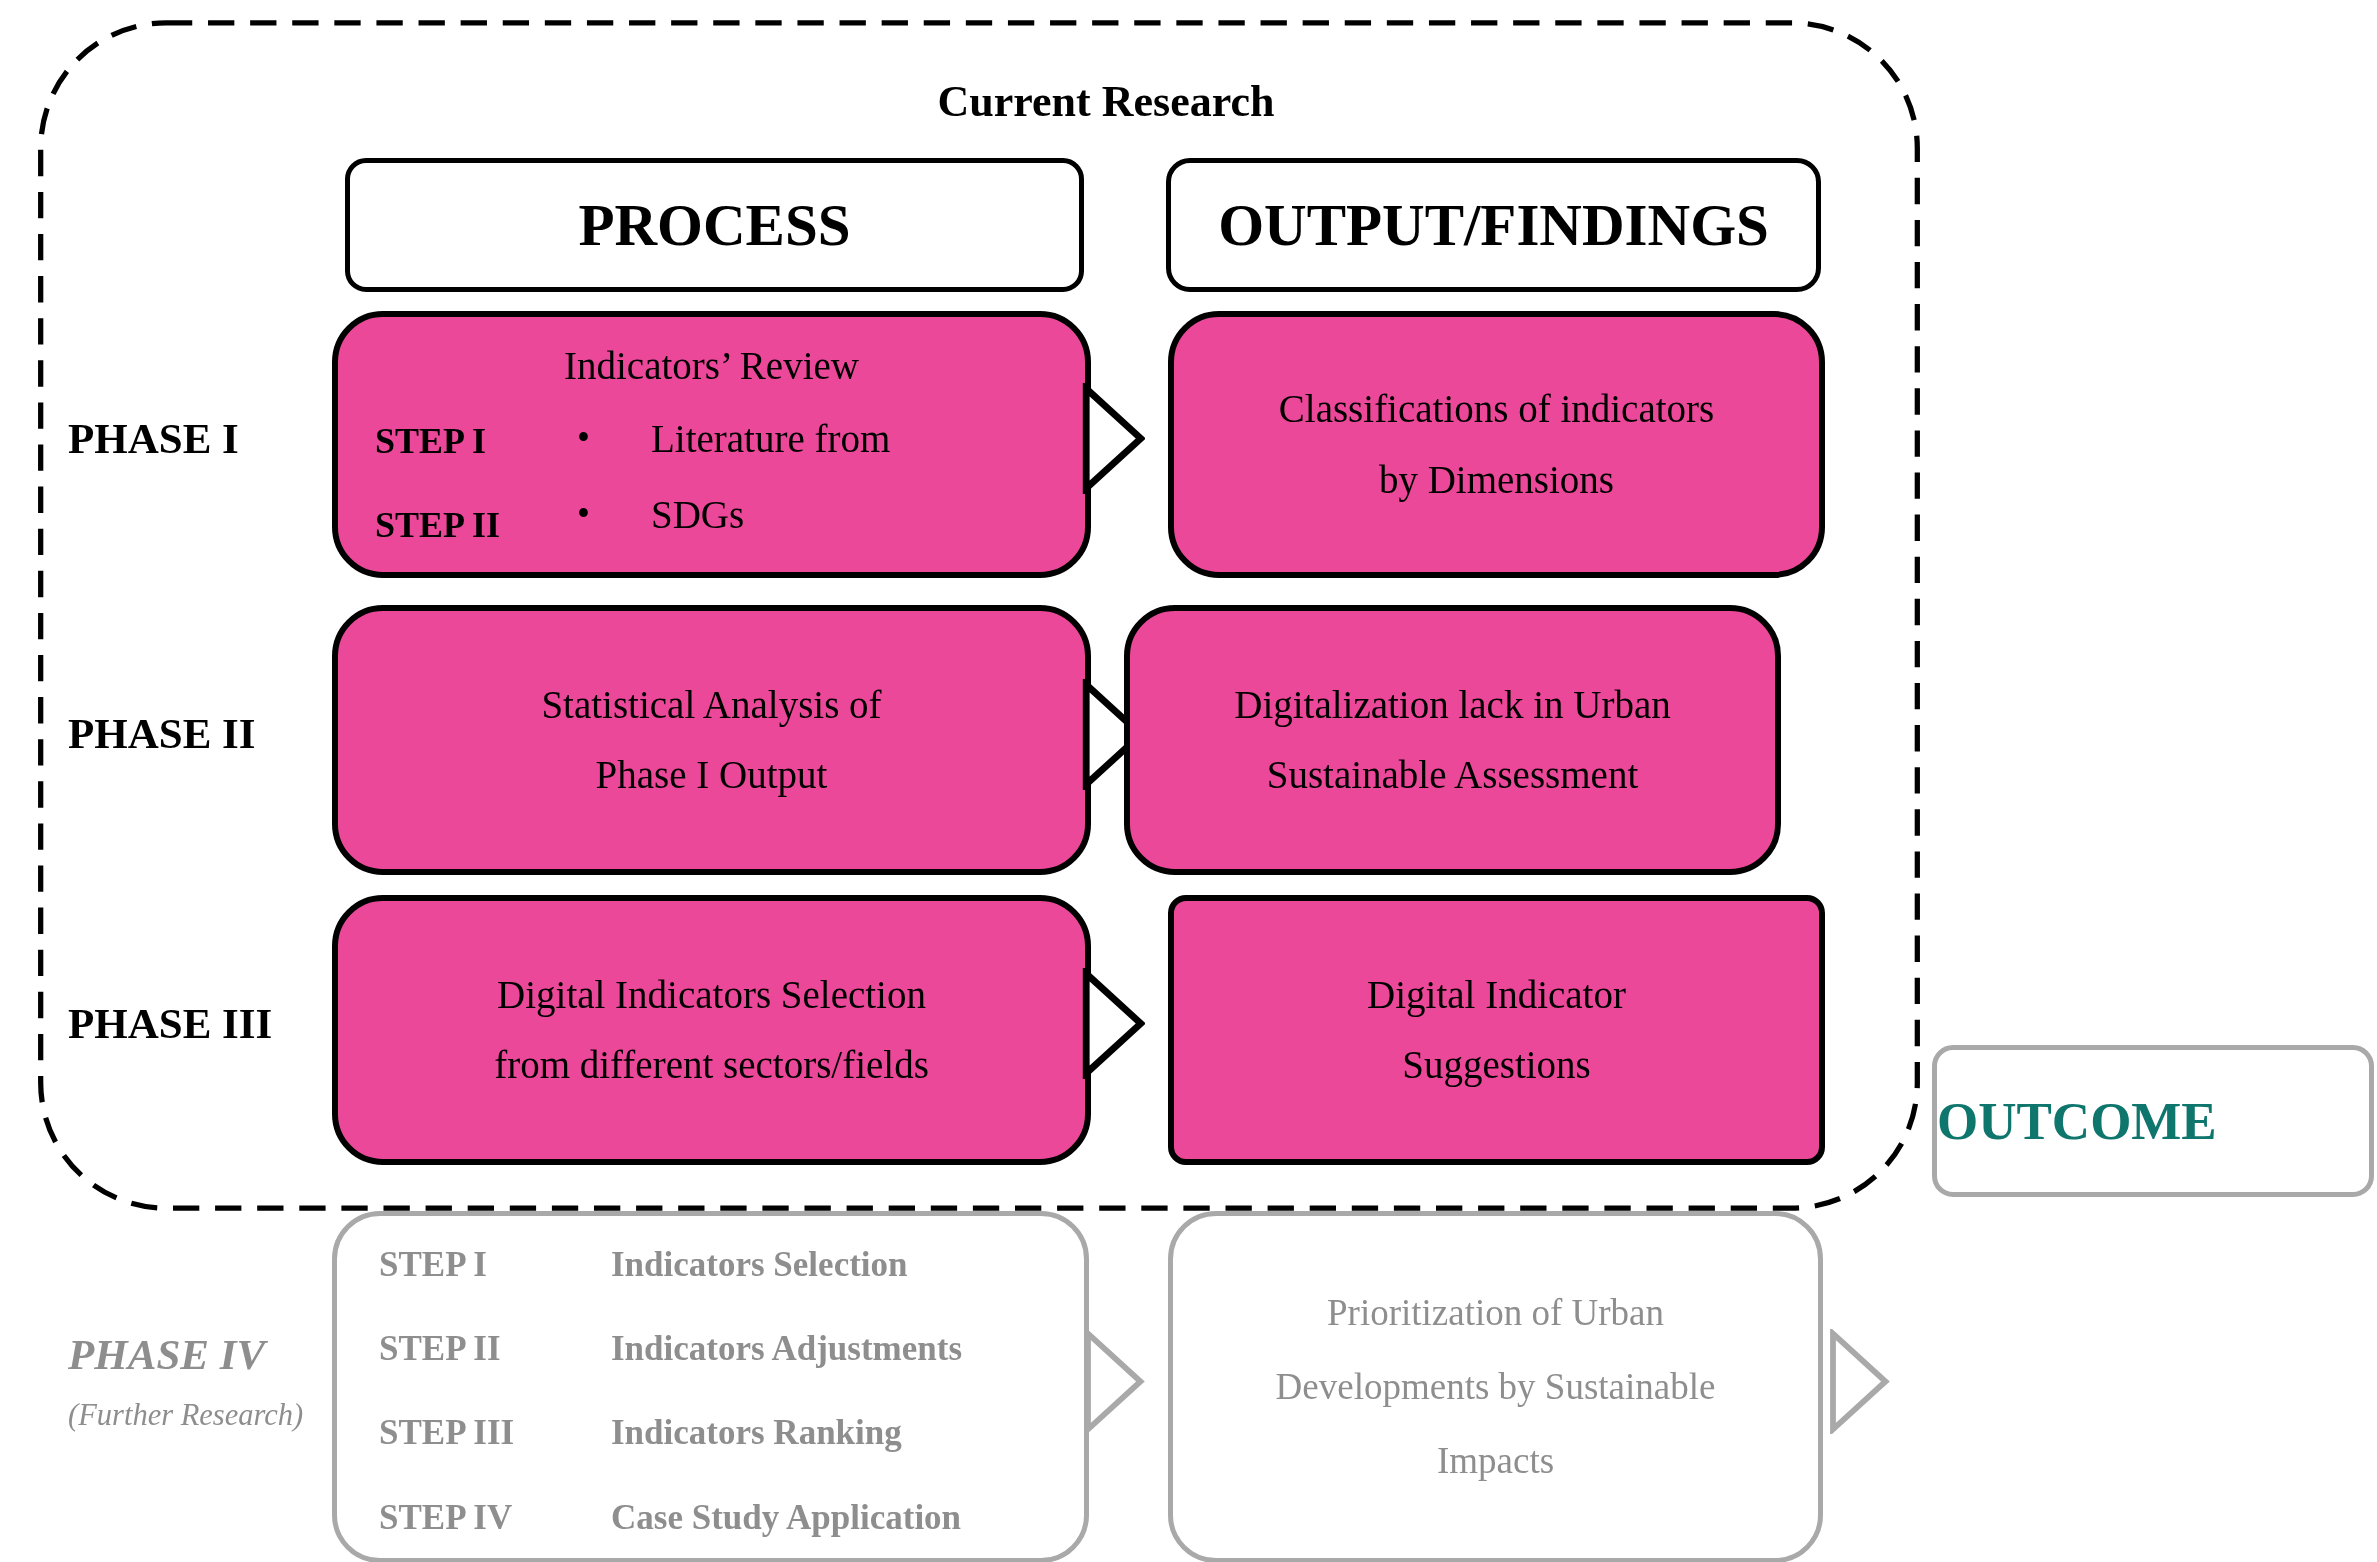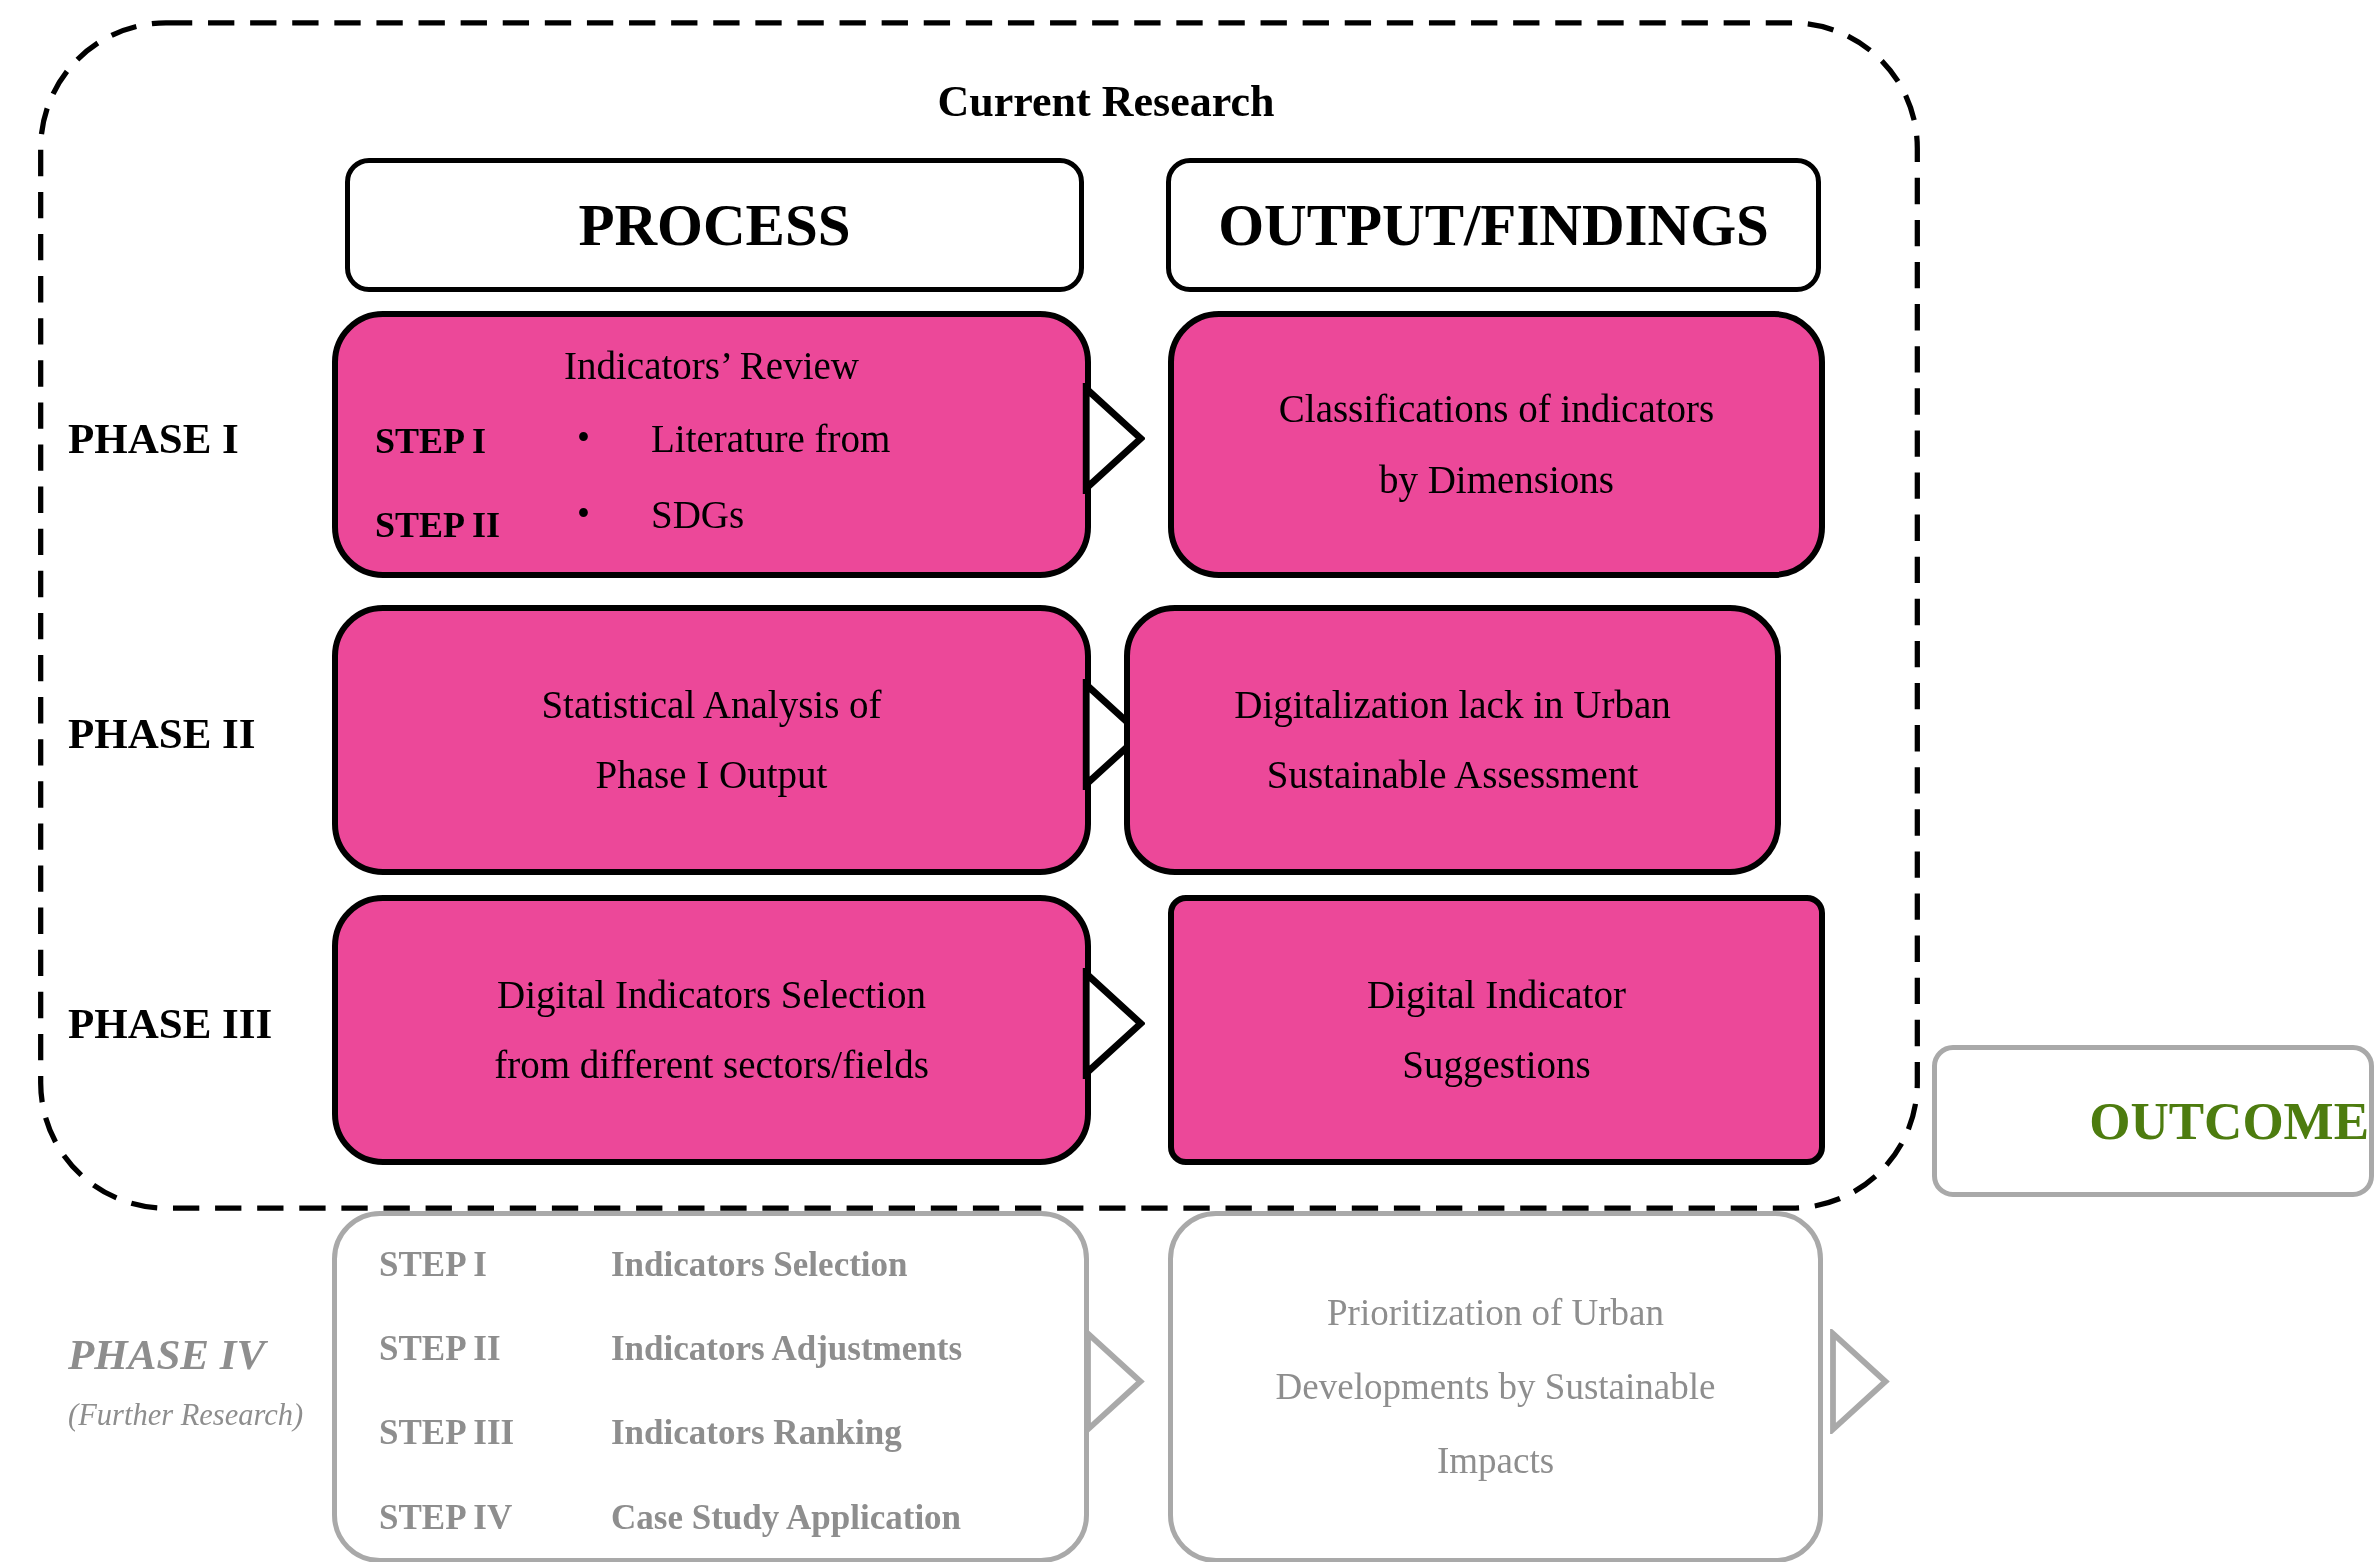--- a/index.html
+++ b/index.html
@@ -17,21 +17,21 @@
   .fig-title{
     left:890px;top:73px;width:432px;height:58px;
     font-size:44px;font-weight:bold;text-align:center;line-height:58px;
   }
   
   .header-box{
     border:5.8px solid #000;border-radius:24px;background:#fff;
     display:flex;align-items:center;justify-content:center;
     font-weight:bold;font-size:59px;
   }
-  .hb-process{left:345px;top:158px;width:729px;height:124px;}
+  .hb-process{left:345px;top:158px;width:729px;height:124px;border-radius:21px;}
   .hb-output{left:1166px;top:158px;width:645px;height:124px;}
   
   .phase-label{
     left:68px;width:263px;
     display:flex;flex-direction:column;justify-content:center;align-items:flex-start;
     font-weight:bold;font-size:43px;line-height:1.1;
   }
   .pl-1{top:311px;height:255px;}
   .pl-2{top:605px;height:258px;}
   .pl-3{top:895px;height:258px;}
@@ -62,22 +62,22 @@
   .p1-item{font-size:39px;}
   .p1-item1{left:313px;top:99px;}
   .p1-item2{left:313px;top:175px;}
   
   .gray-box{
     border:5.3px solid #a9a9a9;border-radius:48px;background:#fff;color:#8e8e8e;
   }
   .outcome-box{
     left:1932px;top:1045px;width:432px;height:142px;
     border:5.3px solid #a9a9a9;border-radius:21px;background:#fff;
-    display:flex;align-items:center;justify-content:flex-end;
-    font-weight:bold;font-size:53px;color:#4d7c0f;
+    display:flex;align-items:center;justify-content:flex-start;
+    font-weight:bold;font-size:53px;color:#0f766e;
   }
   .bx-p4{left:332px;top:1211px;width:747px;height:342px;}
   .bx-m4{left:1168px;top:1211px;width:645px;height:342px;}
   .bx-r4{left:1932px;top:1211px;width:432px;height:342px;}
   .three-line{
     display:flex;flex-direction:column;align-items:center;justify-content:center;
     font-size:37px;line-height:2.0;text-align:center;
   }
   .bx-r4.three-line{font-size:36px;}
   .p4-step-label{font-weight:bold;font-size:35px;}

